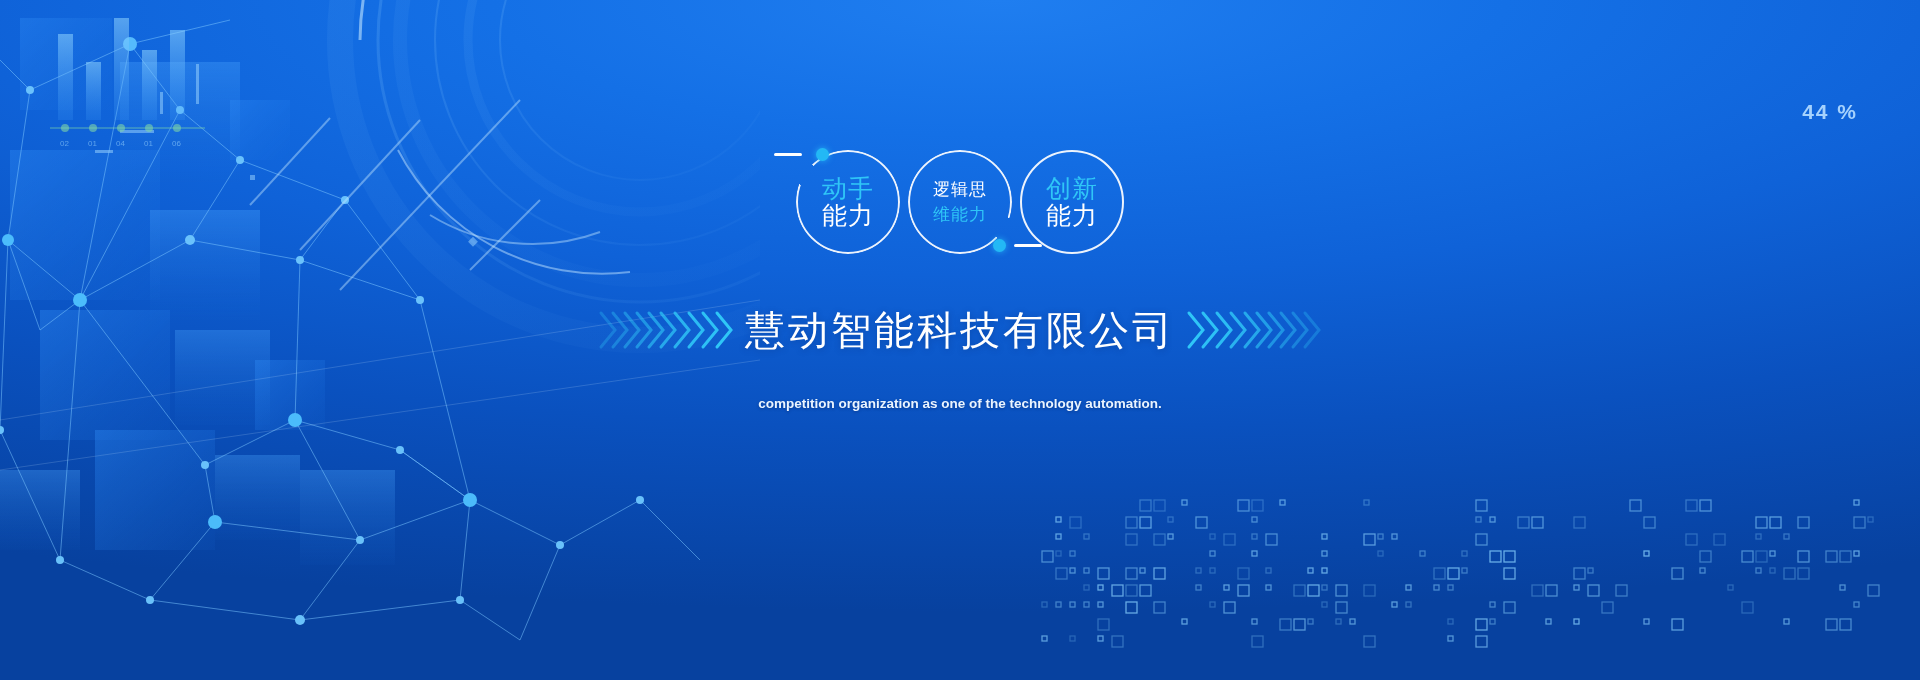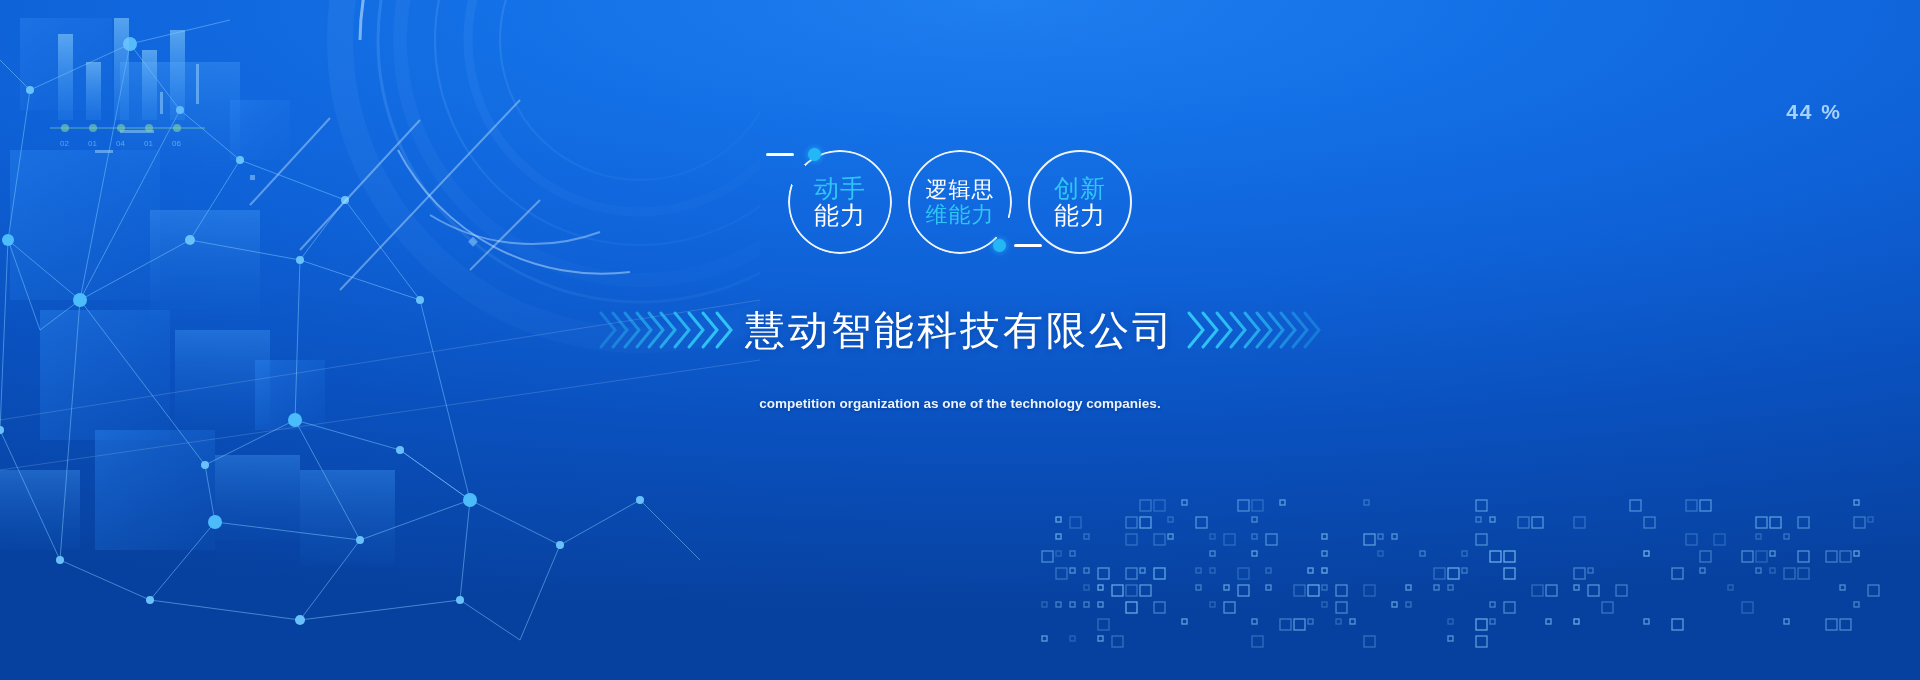--- a/index.html
+++ b/index.html
@@ -23,21 +23,21 @@
 
   
   #center{
     position:absolute;left:0;right:0;top:0;
     display:flex;flex-direction:column;align-items:center;
   }
 
   
   #circles{
     position:relative;margin-top:146px;
-    display:flex;align-items:center;justify-content:flex-end;gap:16px;
+    display:flex;align-items:center;justify-content:flex-end;gap:8px;
     height:112px;
   }
   .circle{
     position:relative;width:104px;height:104px;border-radius:50%;
     display:flex;flex-direction:column;align-items:center;justify-content:center;
     box-sizing:border-box;
   }
   .ring{
     position:absolute;inset:0;border-radius:50%;
     border:2px solid rgba(255,255,255,.92);
@@ -53,21 +53,21 @@
             mask:conic-gradient(from 108deg, transparent 0deg 26deg, #000 26deg 360deg);
   }
   .circle .line1,.circle .line2{
     position:relative;z-index:2;
     font-size:25px;line-height:27px;letter-spacing:1px;
     font-family:"DejaVu Sans","Liberation Sans",sans-serif;
     white-space:nowrap;
   }
   .line1.cyan,.line2.cyan{color:#2fc6f7;}
   .line1.white,.line2.white{color:#ffffff;}
-  .c2 .line1,.c2 .line2{font-size:22px;line-height:25px;}
+  .c2 .line1,.c2 .line2{font-size:17px;line-height:25px;}
 
   .dot{
     position:absolute;width:13px;height:13px;border-radius:50%;
     background:#23b8f5;box-shadow:0 0 6px rgba(40,190,250,.8);z-index:3;
   }
   .dash{
     position:absolute;width:28px;height:3px;background:#ffffff;border-radius:2px;z-index:3;
   }
   #dot1{left:20px;top:-2px;}
   #dash1{left:-22px;top:3px;}
@@ -90,21 +90,21 @@
   
   #desc{
     margin-top:14px;width:760px;text-align:center;
     color:#eaf4ff;font-size:13.5px;line-height:20px;font-weight:600;
     text-shadow:0 1px 3px rgba(0,30,90,.45);
   }
   #desc .l{display:block;}
 
   
   #pct{
-    position:absolute;right:78px;top:100px;
+    position:absolute;right:62px;top:100px;
     color:#aed8ff;font-size:21px;letter-spacing:2px;font-weight:600;
     opacity:.95;
   }
   
   #matrix{position:absolute;right:0;bottom:0;width:900px;height:190px;}
 </style>
 </head>
 <body>
 
 <div id="stage">
@@ -483,17 +483,17 @@
             <path d="M94 6 L108 23 L94 40" stroke-opacity=".54"></path>
             <path d="M106 6 L120 23 L106 40" stroke-opacity=".46"></path>
             <path d="M118 6 L132 23 L118 40" stroke-opacity=".38"></path>
             <path d="M130 6 L144 23 L130 40" stroke-opacity=".30"></path>
           </g>
         </svg>
       </span>
     </div>
 
     <p id="desc">
-      <span class="l">competition organization as one of the technology companies.</span>
+      <span class="l">competition organization as one of the technology automation.</span>
     </p>
   </div>
 
 </div>
 
 </body></html>

